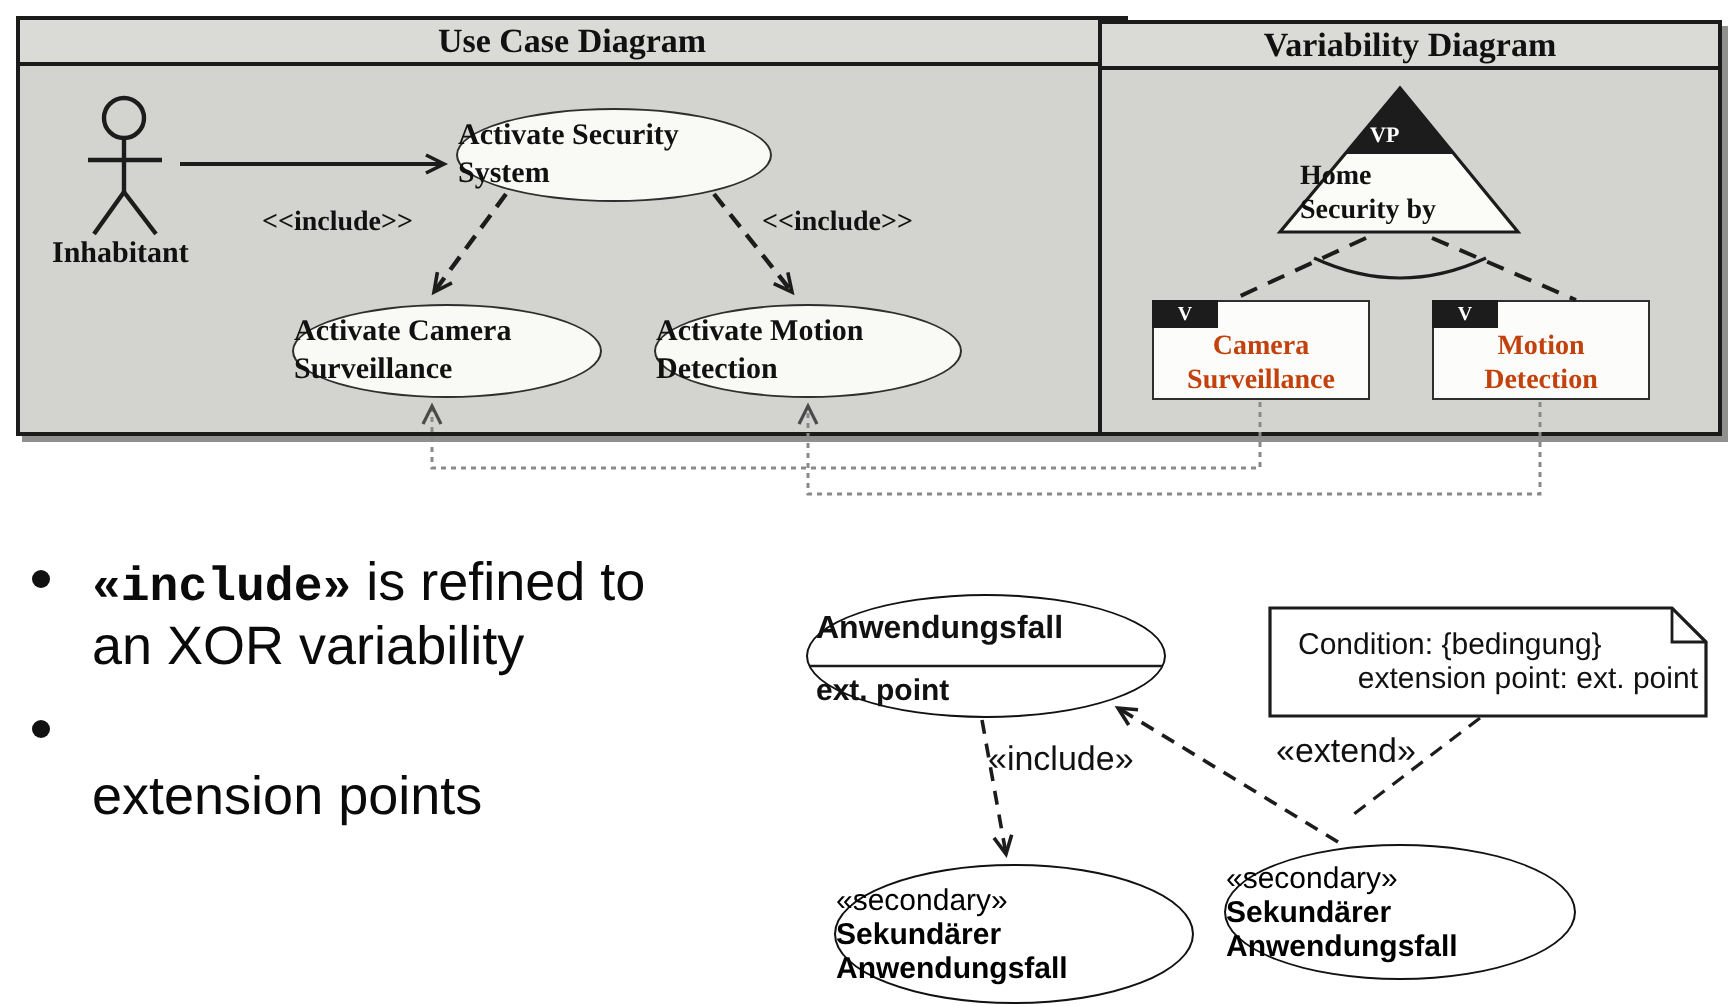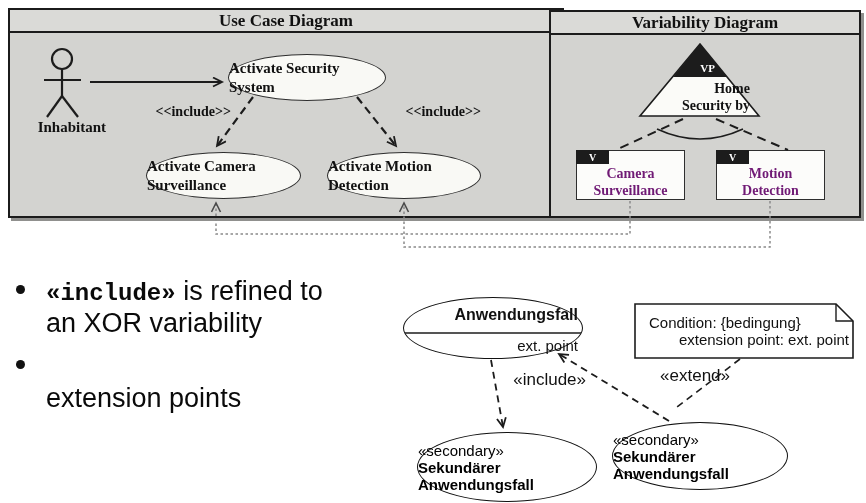--- a/index.html
+++ b/index.html
@@ -19,25 +19,25 @@
                justify-content:center;z-index:3;text-align:center;}
   .uc-text{font-family:"Liberation Serif",serif;font-weight:bold;font-size:15px;line-height:19px;color:#111;}
   .ell-white{background:#ffffff;border:1.8px solid #111;}
   
   .vbox{position:absolute;background:#fcfcfa;border:1.6px solid #2e2e2e;box-sizing:border-box;z-index:3;}
   .vtab{position:absolute;left:-1px;top:-1px;width:33px;height:14px;background:#1c1c1c;color:#fff;
         display:flex;align-items:center;justify-content:center;
         font-family:"Liberation Serif",serif;font-size:10px;font-weight:bold;}
   .vbox-label{position:absolute;left:0;top:14px;width:100%;height:34px;display:flex;flex-direction:column;
         align-items:center;justify-content:center;text-align:center;
-        font-family:"Liberation Serif",serif;font-weight:bold;font-size:14px;line-height:17px;color:#701a75;}
+        font-family:"Liberation Serif",serif;font-weight:bold;font-size:14px;line-height:17px;color:#c2410c;}
   
   .lbl{position:absolute;z-index:10;color:#111;}
   .serif-b{font-family:"Liberation Serif",serif;font-weight:bold;}
-  .center{text-align:right;}
+  .center{text-align:left;}
   
   .bullet-dot{position:absolute;width:9px;height:9px;border-radius:50%;background:#111;z-index:10;}
   .bullet-line{font-family:"Liberation Sans",sans-serif;font-size:27px;line-height:31px;color:#0a0a0a;}
   .bullet-code{font-family:"Liberation Mono","DejaVu Sans Mono",monospace;font-weight:bold;font-size:24px;}
   
   .anw-name{font-family:"Liberation Sans",sans-serif;font-weight:bold;font-size:16px;}
   .anw-ext{font-family:"Liberation Sans",sans-serif;font-size:15px;}
   .note-text{font-family:"Liberation Sans",sans-serif;font-size:15px;line-height:17px;}
   .sec-stereo{font-family:"Liberation Sans",sans-serif;font-size:15px;line-height:17px;}
   .sec-name{font-family:"Liberation Sans",sans-serif;font-weight:bold;font-size:15px;line-height:17px;}
@@ -86,21 +86,21 @@
   <div class="vbox" style="left:716px;top:150px;width:109px;height:50px;">
     <span class="vtab">V</span>
     <span class="vbox-label">
       <span>Motion</span>
       <span>Detection</span>
     </span>
   </div>
 
   <div class="uml-ellipse ell-white" style="left:403px;top:297px;width:180px;height:62px;"></div>
   <span class="lbl anw-name center" style="left:408px;top:306px;width:170px;">Anwendungsfall</span>
-  <span class="lbl anw-ext center" style="left:408px;top:337px;width:170px;">ext. point</span>
+  <span class="lbl anw-ext center" style="left:408px;top:337px;width:170px;font-weight:bold;">ext. point</span>
 
   <div class="uml-ellipse ell-white" style="left:417px;top:432px;width:180px;height:70px;">
     <span class="sec-stereo">«secondary»</span>
     <span class="sec-name">Sekundärer</span>
     <span class="sec-name">Anwendungsfall</span>
   </div>
 
   <div class="uml-ellipse ell-white" style="left:612px;top:422px;width:176px;height:68px;">
     <span class="sec-stereo">«secondary»</span>
     <span class="sec-name">Sekundärer</span>

